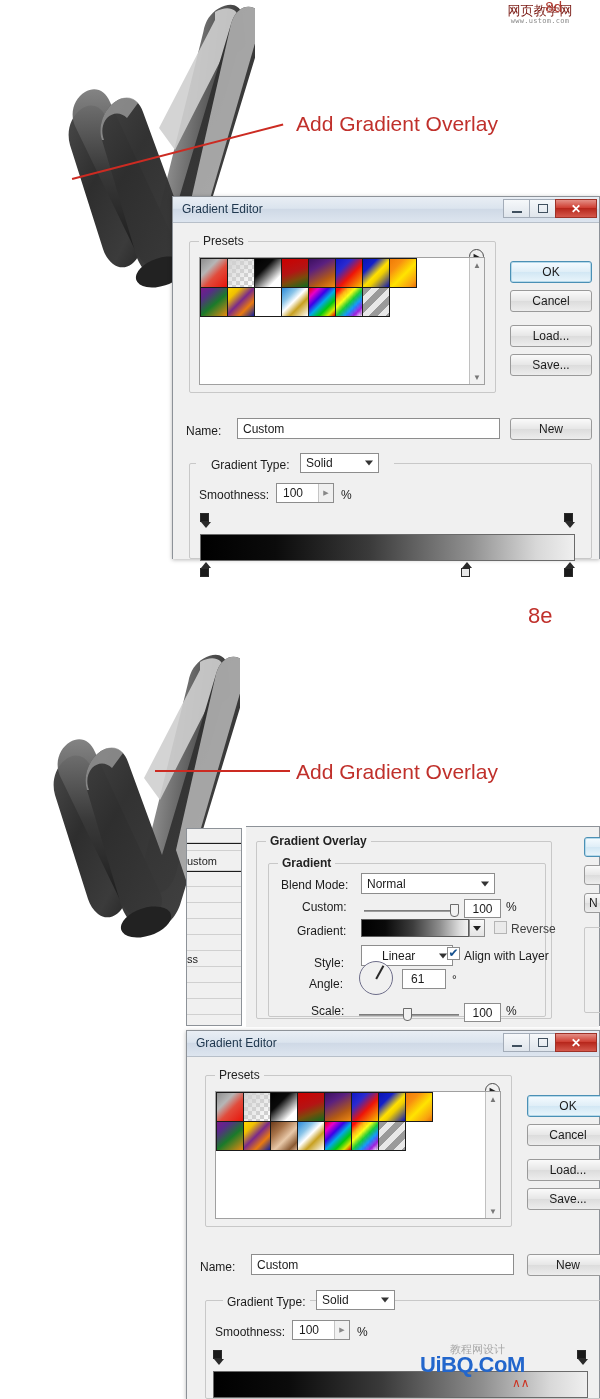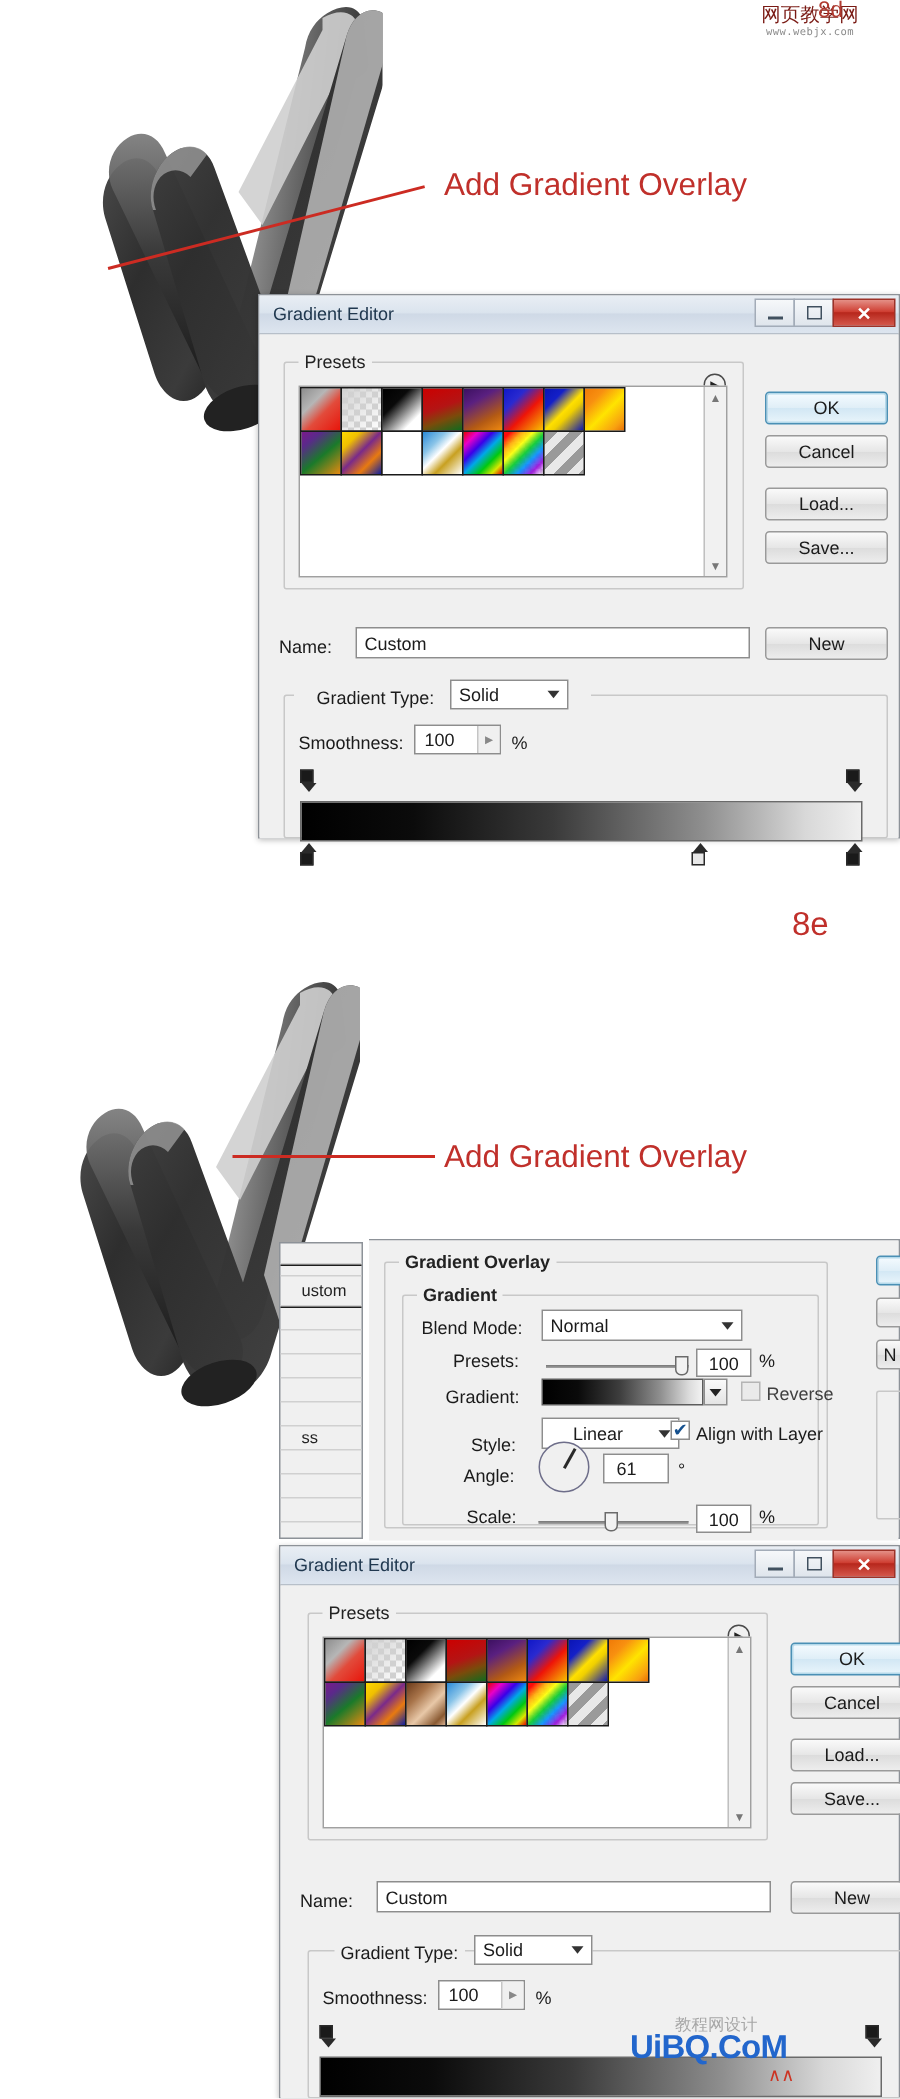--- a/index.html
+++ b/index.html
@@ -296,21 +296,21 @@
   
   .ls-sliver {
     position: absolute;
     background: #f0f0f0;
     border: 1px solid #8d9298;
   }
   .ls-row {
     border-bottom: 1px solid #d0d0d0;
     font-size: 11px;
     color: #222;
-    padding-left: 14px;
+    padding-left: 0;
     display: flex; align-items: center;
     font-family: "Liberation Sans", sans-serif;
   }
   .ls-rule { border-top: 1.5px solid #1c1c1c; }
 
   
   .cbx {
     position: absolute;
     width: 13px; height: 13px;
     background: #ffffff;
@@ -377,21 +377,21 @@
   }
 </style>
 </head>
 <body>
 
 <div id="page">
 
   <div class="wm-top">
     <span class="badge">8d</span>
     <span class="cn">网页教学网</span>
-    <span class="url">www.webjx.com</span>
+    <span class="url">www.ustom.com</span>
   </div>
 
   <div class="check-wrap" style="left:55px; top:0px;">
     <svg width="200" height="290" viewBox="0 0 200 290">
       <defs>
         <linearGradient id="gA1" x1="0" y1="0" x2="1" y2="1">
           <stop offset="0%" stop-color="#4a4a4a"></stop>
           <stop offset="38%" stop-color="#2e2e2e"></stop>
           <stop offset="75%" stop-color="#3b3b3b"></stop>
           <stop offset="100%" stop-color="#202020"></stop>
@@ -620,21 +620,21 @@
       <div class="grp" style="left:10px; top:14px; width:296px; height:178px;">
         <span class="grp-label bold">Gradient Overlay</span>
       </div>
 
       <span class="lbl" style="left:35px; top:51px;">Blend Mode:</span>
       <div class="sel" style="left:115px; top:46px; width:134px; height:21px;">
         <span>Normal</span>
         <i class="arw"></i>
       </div>
 
-      <span class="lbl" style="left:56px; top:73px;">Presets:</span>
+      <span class="lbl" style="left:56px; top:73px;">Custom:</span>
       <div class="sld-track" style="left:118px; top:83px; width:95px;"></div>
       <div class="sld-knob" style="left:204px; top:77px;"></div>
       <div class="txtin" style="left:218px; top:72px; width:37px; height:19px; justify-content:center; padding:0;">100</div>
       <span class="lbl" style="left:260px; top:73px;">%</span>
 
       <span class="lbl" style="left:51px; top:97px;">Gradient:</span>
       <div class="mini-grad" style="left:115px; top:92px; width:108px; height:18px;"></div>
       <div class="mini-drop" style="left:223px; top:92px; width:16px; height:18px;">
         <i class="arw"></i>
       </div>

